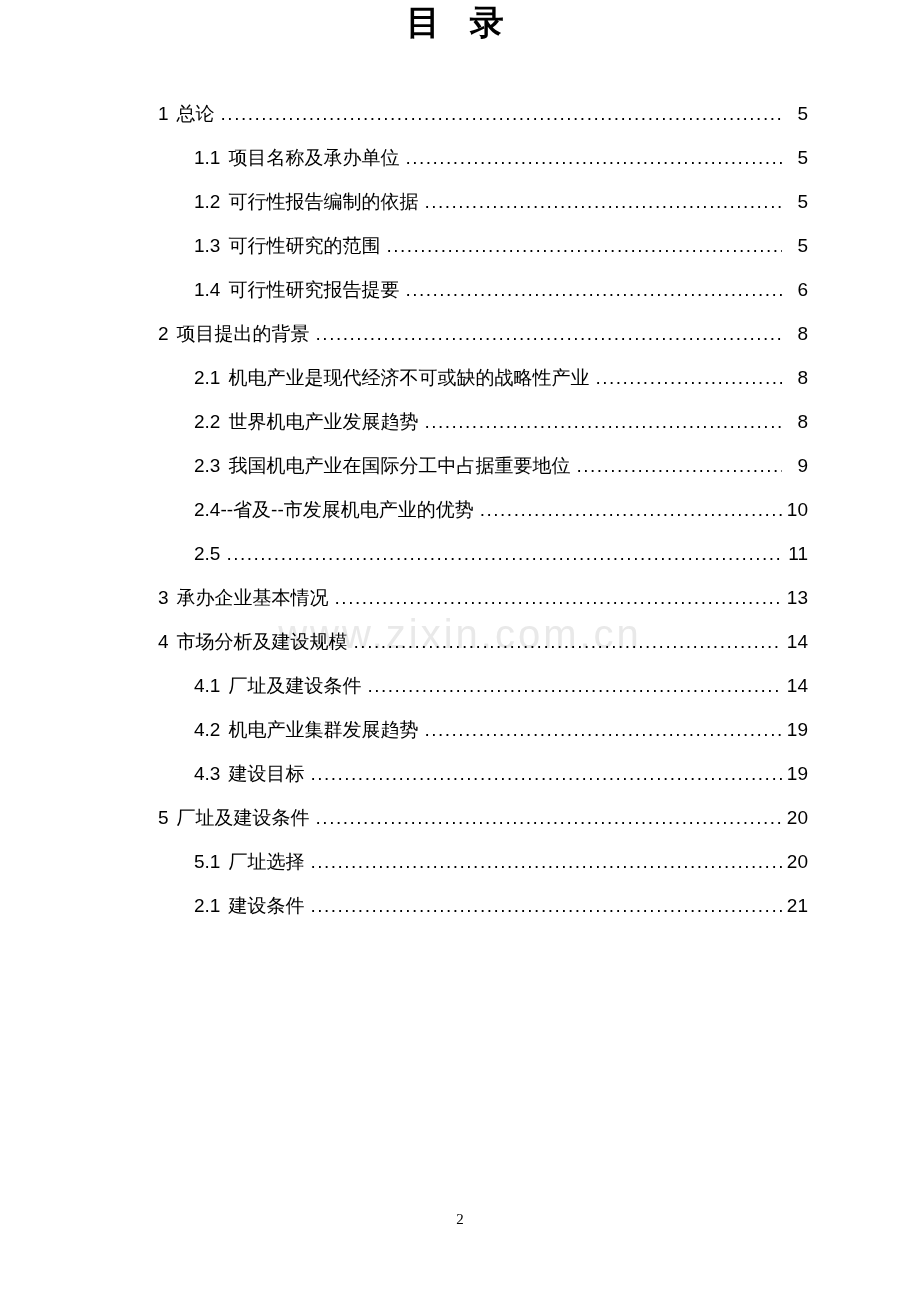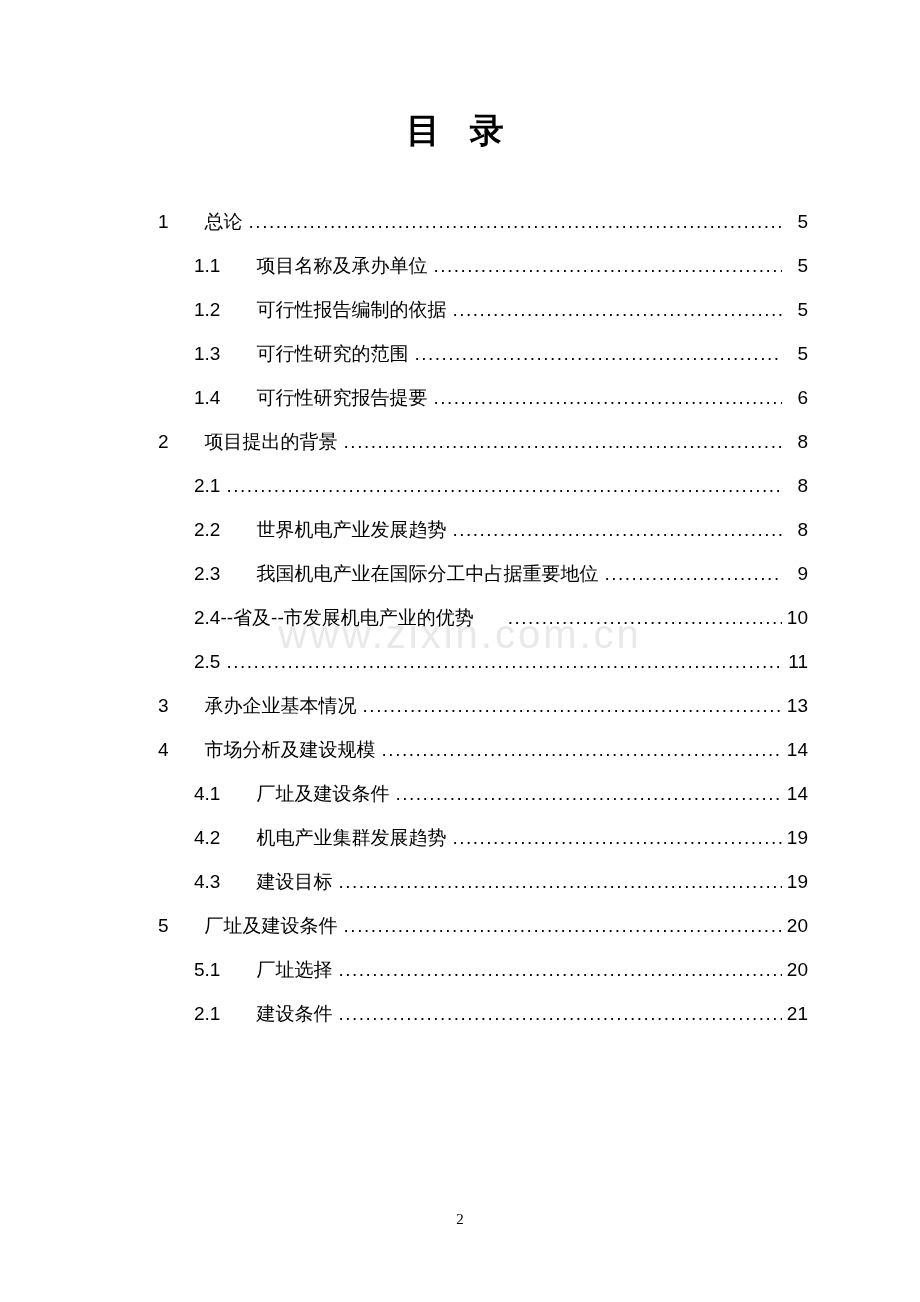--- a/index.html
+++ b/index.html
@@ -23,21 +23,20 @@
     padding: 0;
   }
 
   .doc-title {
     text-align: center;
     font-size: 34px;
     font-weight: bold;
     letter-spacing: 10px;
     color: #000000;
     margin: 0;
-    padding-top: 108px;
     padding-bottom: 0;
     font-family: "Liberation Sans", "DejaVu Sans", sans-serif;
   }
 
   .toc {
     margin: 0;
     padding: 58px 112px 0 112px;
     list-style: none;
   }
 
@@ -58,21 +57,20 @@
   .toc-entry.lvl2 {
     padding-left: 82px;
   }
 
   .entry-num {
     flex: 0 0 auto;
   }
   .entry-label {
     flex: 0 0 auto;
     padding-left: 8px;
-    margin-left: 28px;
   }
   .entry-label.tight {
     padding-left: 0;
   }
   .leader {
     flex: 1 1 auto;
     overflow: hidden;
     margin: 0 4px 0 6px;
     position: relative;
     height: 1em;
@@ -164,20 +162,21 @@
         <span class="entry-page">6</span>
       </div>
       <div class="toc-entry lvl1">
         <span class="entry-num">2</span>
         <span class="entry-label">项目提出的背景</span>
         <span class="leader"></span>
         <span class="entry-page">8</span>
       </div>
       <div class="toc-entry lvl2">
         <span class="entry-num">2.1</span>
+        <span class="entry-label">机电产业是现代经济不可或缺的战略性产业</span>
         <span class="leader"></span>
         <span class="entry-page">8</span>
       </div>
       <div class="toc-entry lvl2">
         <span class="entry-num">2.2</span>
         <span class="entry-label">世界机电产业发展趋势</span>
         <span class="leader"></span>
         <span class="entry-page">8</span>
       </div>
       <div class="toc-entry lvl2">

